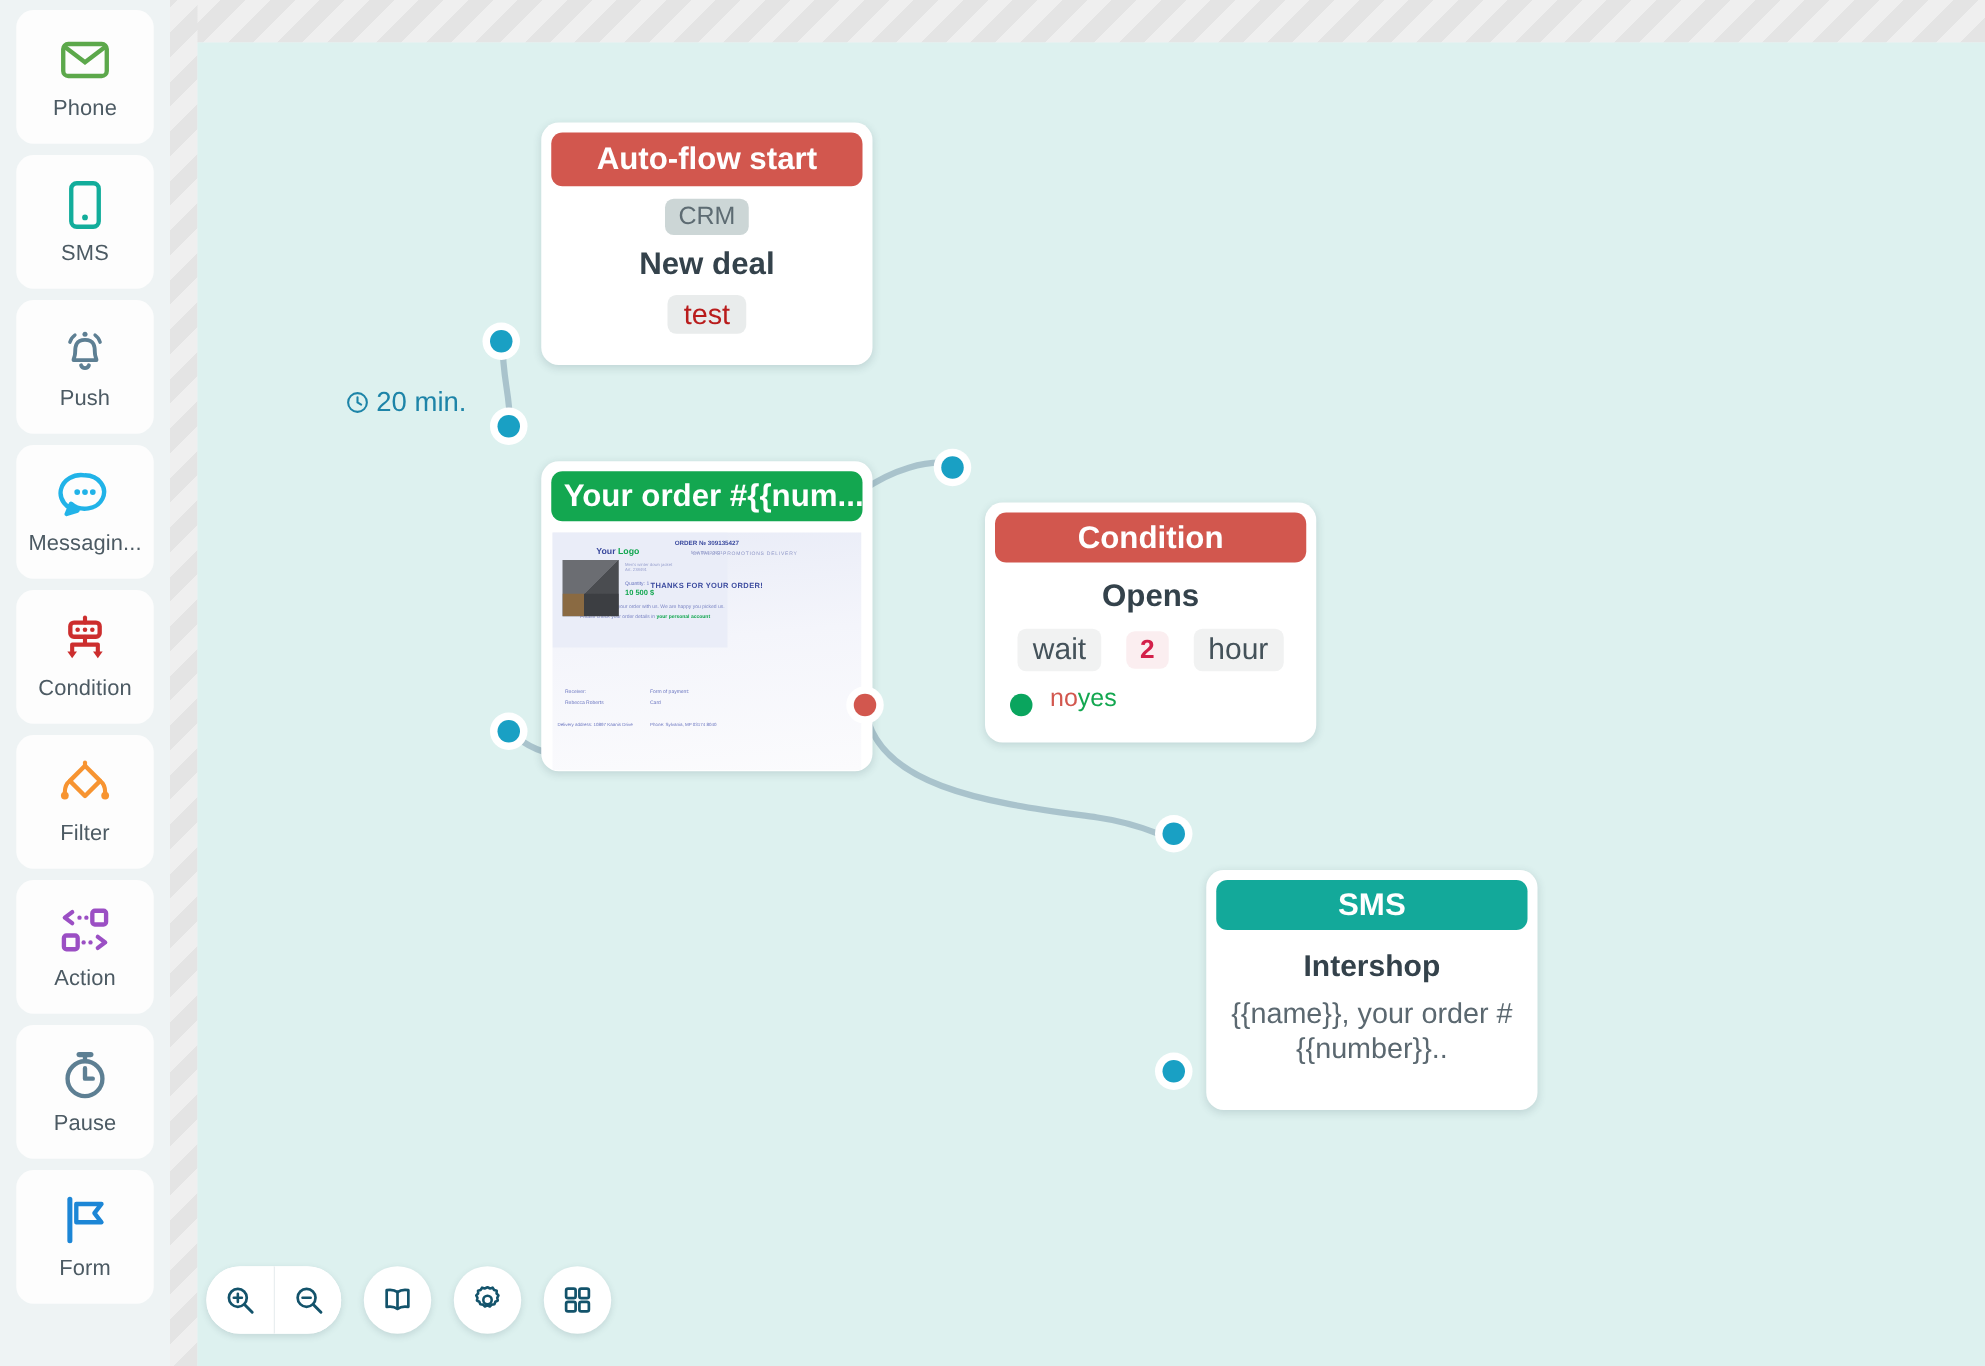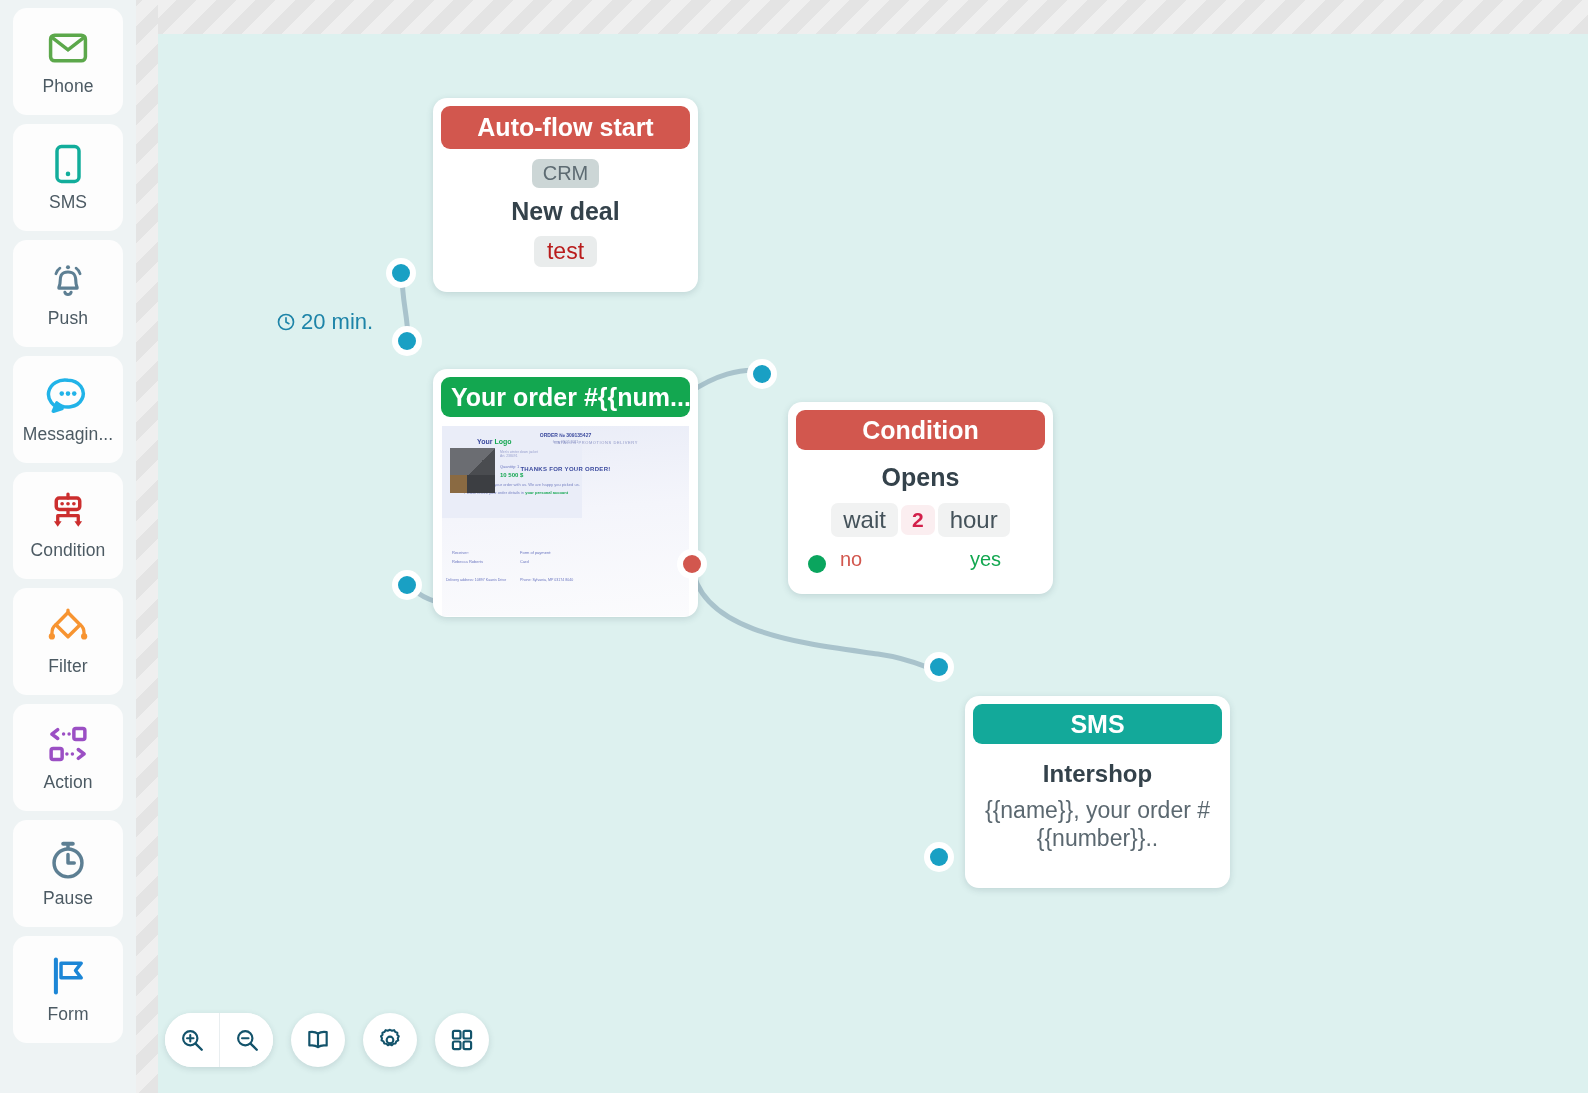--- a/index.html
+++ b/index.html
@@ -150,26 +150,26 @@
   .mt-f6 { left: 78px; top: 152px; font-size: 3.6px; }
 
   
   #node-cond { left: 630px; top: 368px; width: 265px; height: 192px; }
   #node-cond .node-head {
     background: #d2574e; font-size: 25px; line-height: 40px; height: 40px;
   }
   .cond-title { text-align: center; font-size: 25px; font-weight: bold;
                 color: #34424b; margin-top: 13px; }
   .cond-chips { display: flex; justify-content: center; align-items: center;
-                gap: 3px; margin-top: 11px; }
+                gap: 20px; margin-top: 11px; }
   .c-word { background: #f1f2f2; color: #44525a; border-radius: 7px;
             padding: 3px 12px; font-size: 24px; }
   .c-num { background: #fbeef0; color: #d3204a; border-radius: 7px;
            padding: 3px 11px; font-size: 21px; font-weight: bold; }
-  .cond-branches { display: flex; justify-content: space-between;
+  .cond-branches { display: flex; justify-content: flex-start;
                    padding: 11px 52px 0 52px; font-size: 20px; }
   .br-no { color: #d2574e; }
   .br-yes { color: #13a750; }
 
   
   #node-sms { left: 807px; top: 662px; width: 265px; height: 192px; }
   #node-sms .node-head {
     background: #13a99a; font-size: 25px; line-height: 40px; height: 40px;
   }
   .sms-title { text-align: center; font-size: 24px; font-weight: bold;

